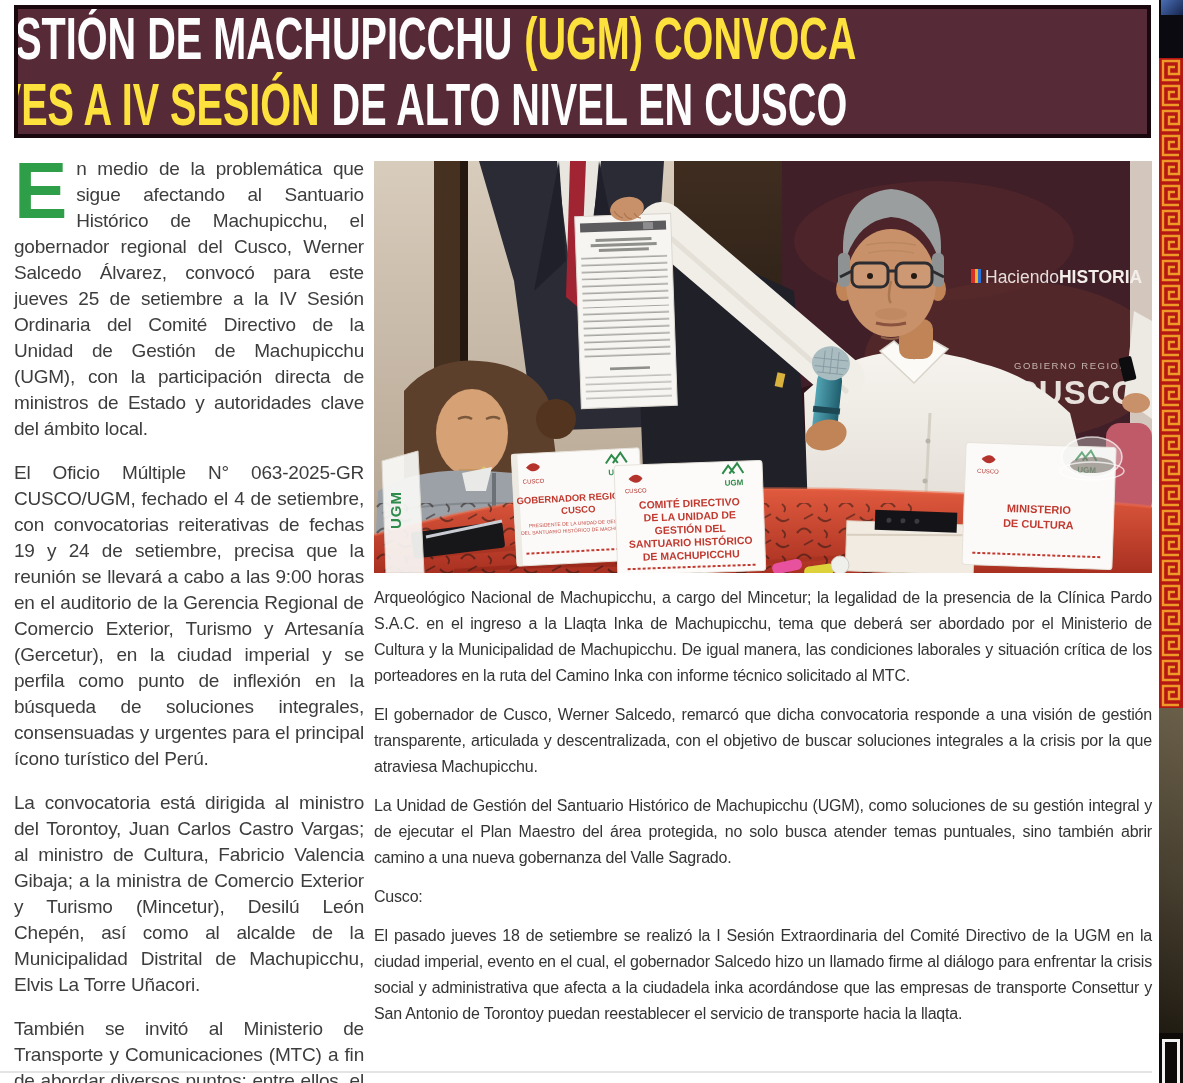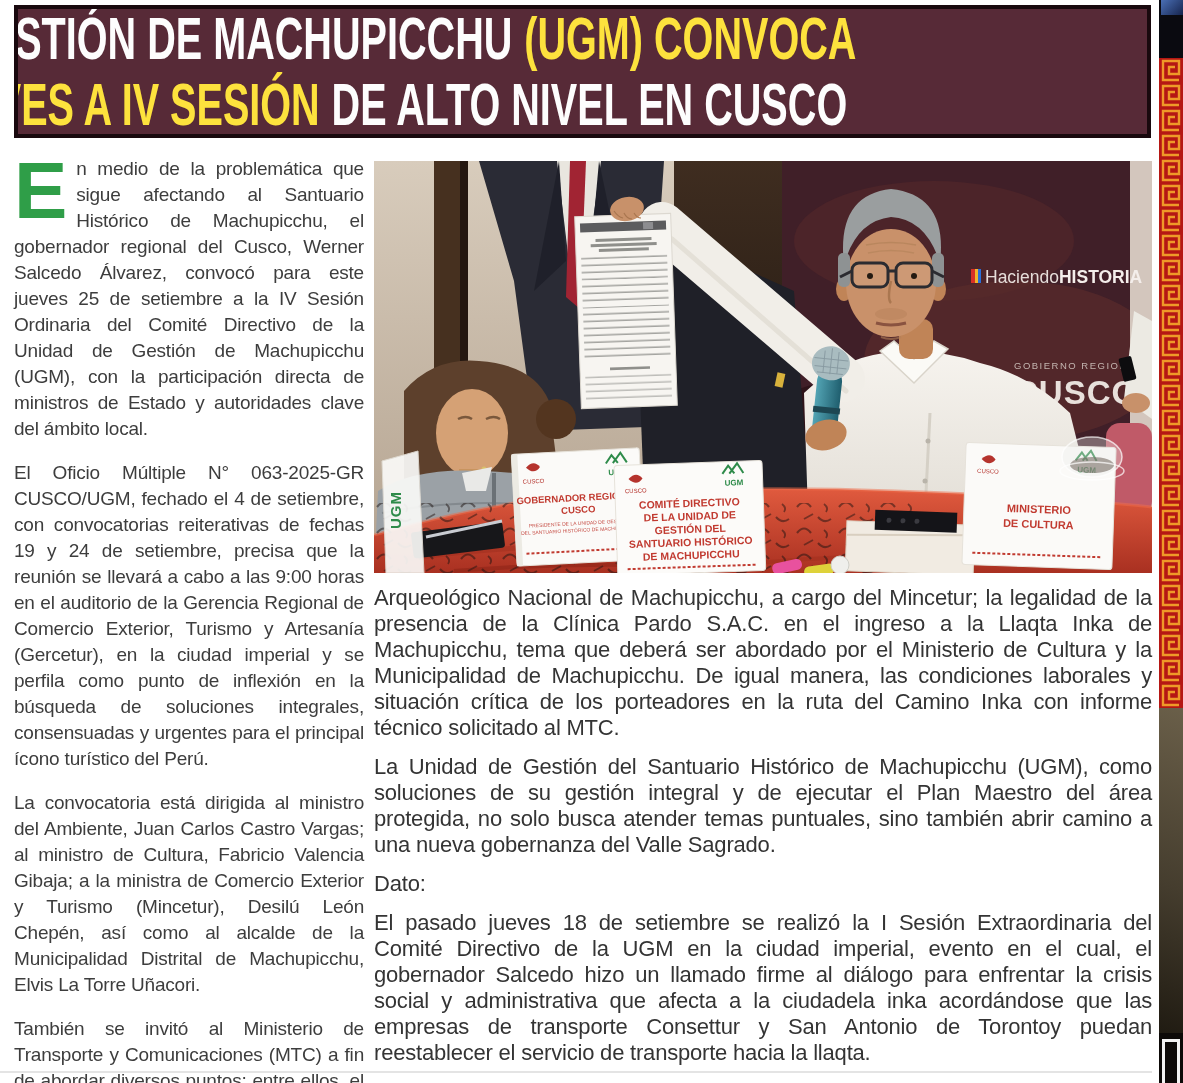--- a/index.html
+++ b/index.html
@@ -32,21 +32,21 @@
   .col-left p { margin:0 0 18px; }
   .dropcap {
     float:left; color:var(--dropcap_green,#2f9e48);
     font-size:80px; line-height:64px; font-weight:bold; padding:3px 9px 0 0;
   }
 
   
   .col-right { position:absolute; left:374px; top:161px; width:778px; }
   .photo { display:block; width:778px; height:412px; background:#b9a99a; }
   .col-right .text-block {
-    margin-top:12px; color:#343434; font-size:22px; line-height:26px;
+    margin-top:12px; color:#343434; font-size:16px; line-height:26px;
     letter-spacing:-0.2px; text-align:justify;
   }
   .col-right .text-block p { margin:0 0 13px; }
   .plain { text-align:left; }
 
   
   .edge { position:absolute; left:1159px; top:0; width:24px; height:1083px; }
   .edge-top { height:58px; background:#0a0a10; position:relative; }
   .edge-top .blue { position:absolute; top:0; left:2px; right:0; height:15px;
     background:linear-gradient(135deg,#4a6fb5,#16244d); }
@@ -70,21 +70,21 @@
     <span class="seg seg-white">UNIDAD DE GESTIÓN DE MACHUPICCHU</span><span class="seg seg-yellow">(UGM) CONVOCA</span>
   </div>
   <div class="banner-line">
     <span class="seg seg-yellow">PARA ESTE JUEVES A IV SESIÓN</span><span class="seg seg-white">DE ALTO NIVEL EN CUSCO</span>
   </div>
 </header>
 
 <section class="col-left">
   <p><span class="dropcap">E</span><span>n medio de la problemática que sigue afectando al Santuario Histórico de Machupicchu, el gobernador regional del Cusco, Werner Salcedo Álvarez, convocó para este jueves 25 de setiembre a la IV Sesión Ordinaria del Comité Directivo de la Unidad de Gestión de Machupicchu (UGM), con la participación directa de ministros de Estado y autoridades clave del ámbito local.</span></p>
   <p>El Oficio Múltiple N° 063-2025-GR CUSCO/UGM, fechado el 4 de setiembre, con convocatorias reiterativas de fechas 19 y 24 de setiembre, precisa que la reunión se llevará a cabo a las 9:00 horas en el auditorio de la Gerencia Regional de Comercio Exterior, Turismo y Artesanía (Gercetur), en la ciudad imperial y se perfila como punto de inflexión en la búsqueda de soluciones integrales, consensuadas y urgentes para el principal ícono turístico del Perú.</p>
-  <p>La convocatoria está dirigida al ministro del Ambiente, Juan Carlos Castro Vargas; al ministro de Cultura, Fabricio Valencia Gibaja; a la ministra de Comercio Exterior y Turismo (Mincetur), Desilú León Chepén, así como al alcalde de la Municipalidad Distrital de Machupicchu, Elvis La Torre Uñacori.</p>
+  <p>La convocatoria está dirigida al ministro del Torontoy, Juan Carlos Castro Vargas; al ministro de Cultura, Fabricio Valencia Gibaja; a la ministra de Comercio Exterior y Turismo (Mincetur), Desilú León Chepén, así como al alcalde de la Municipalidad Distrital de Machupicchu, Elvis La Torre Uñacori.</p>
   <p>También se invitó al Ministerio de Transporte y Comunicaciones (MTC) a fin de abordar diversos puntos; entre ellos, el estado situacional de los proyectos de inversión pública en el ámbito del Parque</p>
 </section>
 
 <section class="col-right">
 
 <svg class="photo" viewBox="0 0 778 412" aria-label="press conference photo">
   <defs>
     <linearGradient id="pgWall" x1="0" y1="0" x2="0" y2="1">
       <stop offset="0" stop-color="#d8ccbc"></stop>
           <stop offset="1" stop-color="#b3a28f"></stop>
@@ -309,22 +309,23 @@
 
   <g>
     <ellipse cx="718" cy="304" rx="22" ry="8" fill="#3a2c20" opacity="0.6"></ellipse>
     <ellipse cx="718" cy="296" rx="30" ry="20" fill="rgba(235,235,235,0.35)" stroke="rgba(255,255,255,0.7)" stroke-width="1.5"></ellipse>
     <ellipse cx="718" cy="310" rx="32" ry="9" fill="none" stroke="rgba(255,255,255,0.7)" stroke-width="1.5"></ellipse>
   </g>
 </svg>
 
   <div class="text-block">
     <p>Arqueológico Nacional de Machupicchu, a cargo del Mincetur; la legalidad de la presencia de la Clínica Pardo S.A.C. en el ingreso a la Llaqta Inka de Machupicchu, tema que deberá ser abordado por el Ministerio de Cultura y la Municipalidad de Machupicchu. De igual manera, las condiciones laborales y situación crítica de los porteadores en la ruta del Camino Inka con informe técnico solicitado al MTC.</p>
+    <p>El gobernador de Cusco, Werner Salcedo, remarcó que dicha convocatoria responde a una visión de gestión transparente, articulada y descentralizada, con el objetivo de buscar soluciones integrales a la crisis por la que atraviesa Machupicchu.</p>
     <p>La Unidad de Gestión del Santuario Histórico de Machupicchu (UGM), como soluciones de su gestión integral y de ejecutar el Plan Maestro del área protegida, no solo busca atender temas puntuales, sino también abrir camino a una nueva gobernanza del Valle Sagrado.</p>
-    <p class="plain">Dato:</p>
+    <p class="plain">Cusco:</p>
     <p>El pasado jueves 18 de setiembre se realizó la I Sesión Extraordinaria del Comité Directivo de la UGM en la ciudad imperial, evento en el cual, el gobernador Salcedo hizo un llamado firme al diálogo para enfrentar la crisis social y administrativa que afecta a la ciudadela inka acordándose que las empresas de transporte Consettur y San Antonio de Torontoy puedan reestablecer el servicio de transporte hacia la llaqta.</p>
   </div>
 </section>
 
 <aside class="edge">
   <div class="edge-top">
       <div class="blue"></div>
     </div>
   <div class="edge-meander">
     <svg width="24" height="650">

